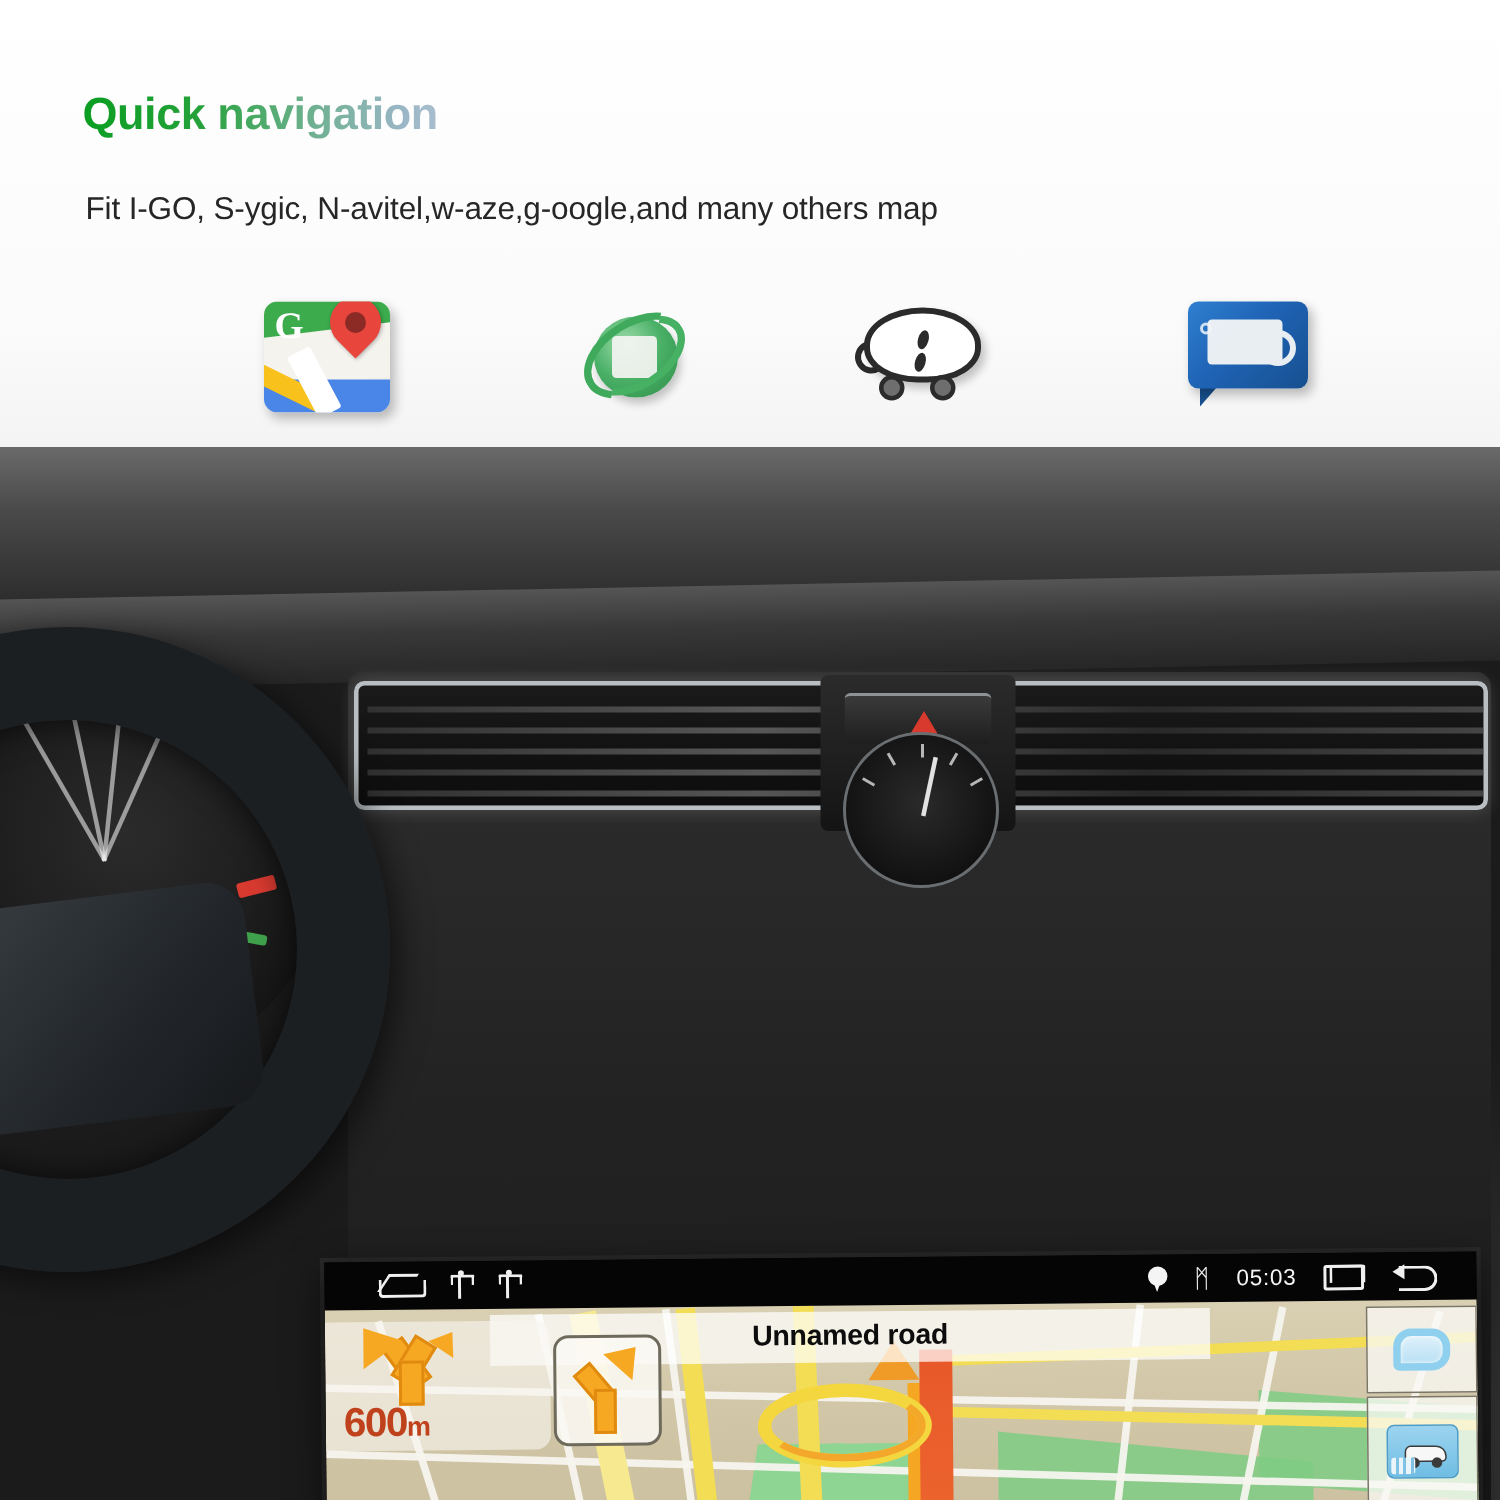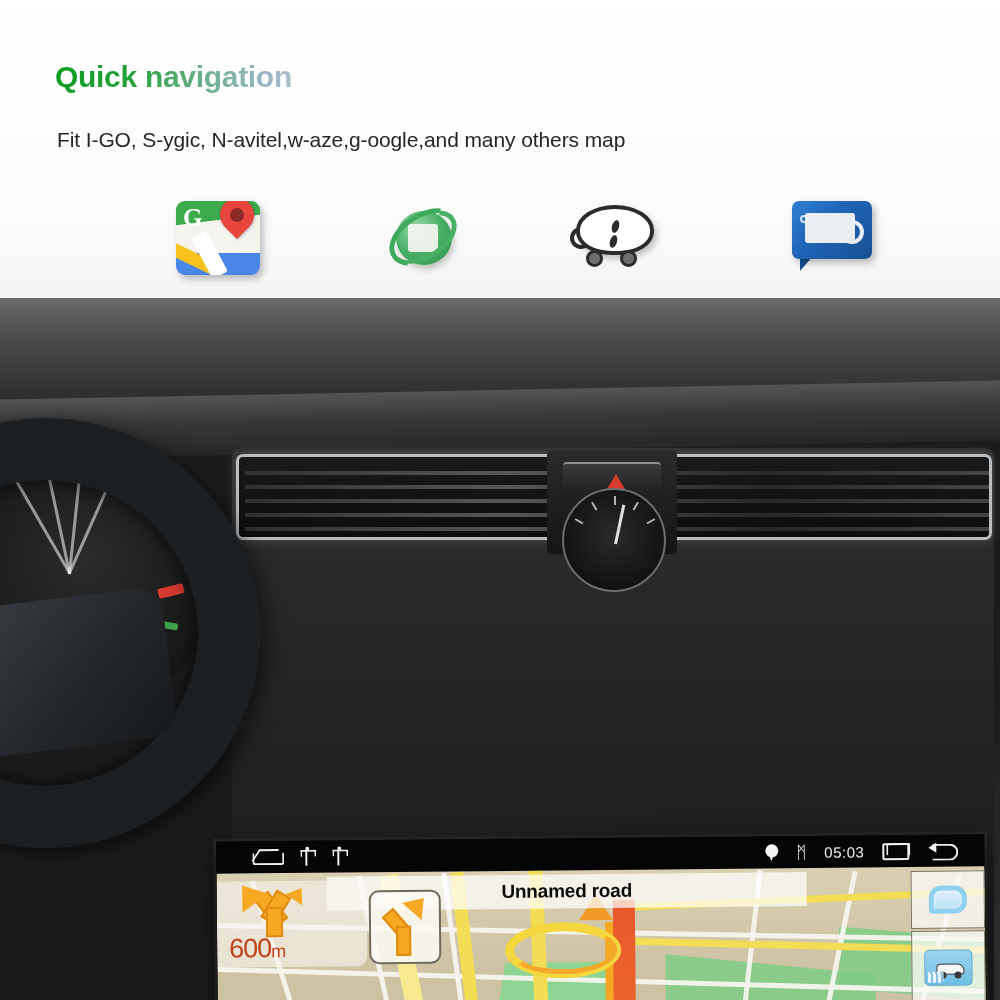--- a/index.html
+++ b/index.html
@@ -447,21 +447,21 @@
     background:#f7a823; border:2px solid #e08b10;
     transform:rotate(32deg); transform-origin:bottom center;
   }
   .fork-left-head{
     position:absolute; left:0px; top:-2px; width:0; height:0;
     border-left:16px solid transparent; border-right:16px solid transparent;
     border-bottom:22px solid #f7a823; transform:rotate(-36deg);
   }
   #maneuver-distance{
     position:absolute; left:12px; top:52px;
-    font-size:27px; font-weight:normal; color:#c0421d; letter-spacing:-1px;
+    font-size:27px; font-weight:bold; color:#c0421d; letter-spacing:-1px;
   }
   #maneuver-distance .unit{ font-size:18px; }
 
   
   #maneuver2{
     position:absolute; left:152px; top:18px; width:72px; height:74px;
     background:rgba(250,248,243,.88);
     border:2px solid #6e6a5c; border-radius:10px;
   }
   .turn-stem{

